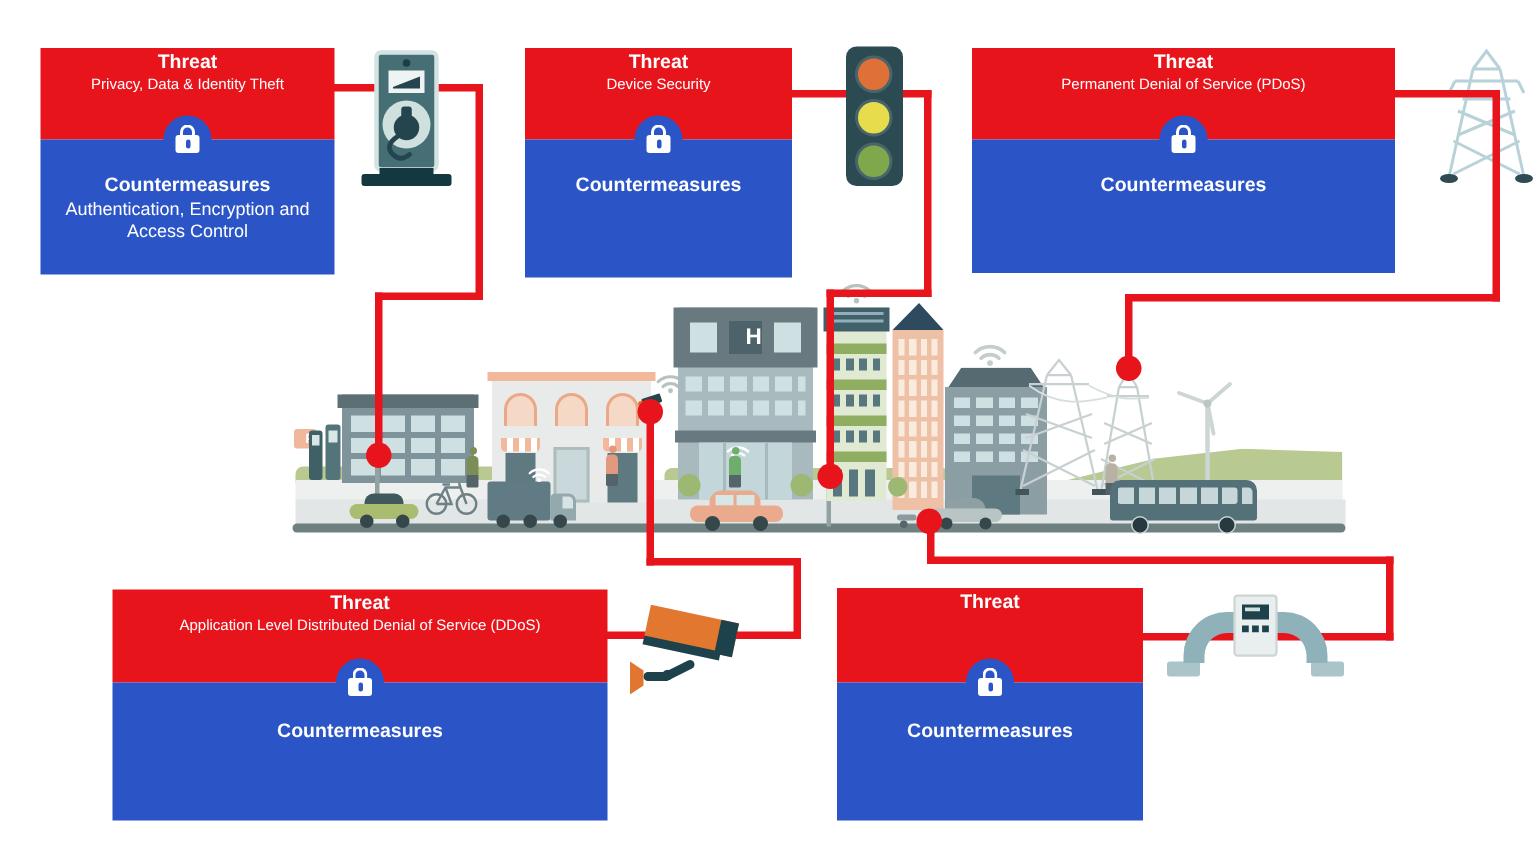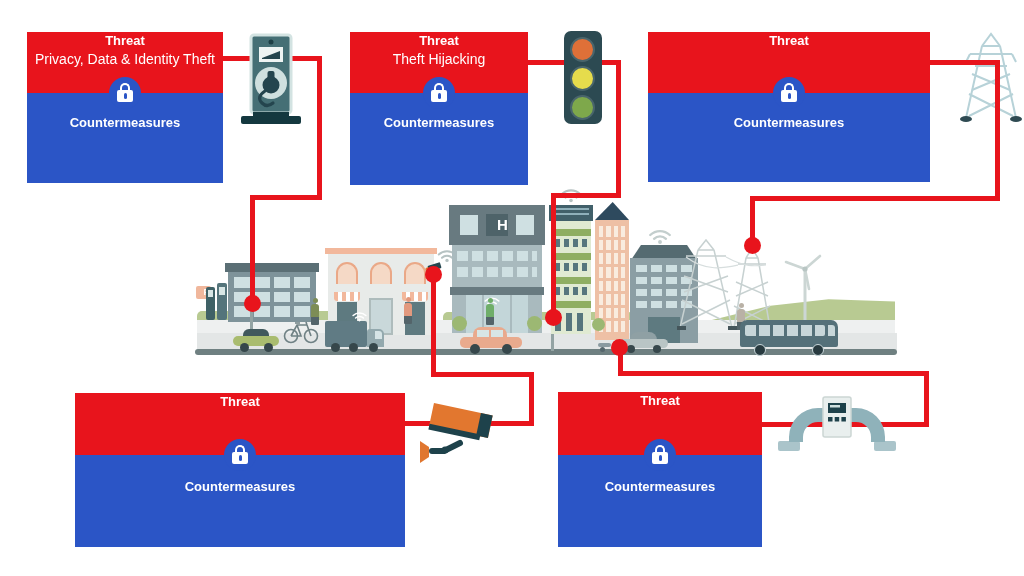--- a/index.html
+++ b/index.html
@@ -4,21 +4,21 @@
 <style>
   html,body{margin:0;padding:0;background:#fff;}
   #stage{position:relative;width:1024px;height:576px;background:#fff;overflow:hidden;
          font-family:"Liberation Sans","DejaVu Sans",sans-serif;}
   .abs{position:absolute;}
   
   .callout{position:absolute;z-index:6;color:#fff;text-align:center;}
   .callout .red{background:#e8141c;position:relative;}
   .callout .blue{background:#2b55c6;position:relative;}
   .t-label{font-weight:bold;font-size:13px;padding-top:1px;line-height:1.3;}
-  .t-text{font-size:14px;line-height:1.3;white-space:nowrap;}
+  .t-text{font-size:10px;line-height:1.3;white-space:nowrap;}
   .c-label{font-weight:bold;font-size:13px;line-height:1.3;}
   .c-text{font-size:12px;line-height:1.28;}
   .lock-tab{position:absolute;top:-16px;left:50%;transform:translateX(-50%);
             width:32px;height:32px;border-radius:50%;background:#2b55c6;z-index:2;}
   .lock{position:absolute;left:50%;top:6px;transform:translateX(-50%);width:16px;height:20px;}
   .lock .shackle{position:absolute;left:3px;top:0;width:10px;height:9px;border:2.5px solid #fff;
                  border-bottom:none;border-radius:6px 6px 0 0;box-sizing:border-box;}
   .lock .lbody{position:absolute;left:0;top:7px;width:16px;height:12px;background:#fff;border-radius:2px;}
   .lock .keyhole{position:absolute;left:6.5px;top:10px;width:3px;height:6px;background:#2b55c6;border-radius:2px;}
   
@@ -369,59 +369,62 @@
     </div>
     <div class="blue" style="height:90px;">
       <div class="lock-tab">
           <span class="lock">
             <span class="shackle"></span>
             <span class="lbody"></span>
             <span class="keyhole"></span>
           </span>
         </div>
       <div class="c-label" style="padding-top:22px;">Countermeasures</div>
+      <div class="c-text" style="padding:0 14px;">Authentication, Encryption and Access Control</div>
     </div>
   </div>
 
   <div class="callout" style="left:350px;top:32px;width:178px;">
     <div class="red" style="height:61px;">
       <div class="t-label">Threat</div>
-      <div class="t-text">Theft Hijacking</div>
+      <div class="t-text">Device Security</div>
     </div>
     <div class="blue" style="height:92px;">
       <div class="lock-tab">
           <span class="lock">
             <span class="shackle"></span>
             <span class="lbody"></span>
             <span class="keyhole"></span>
           </span>
         </div>
       <div class="c-label" style="padding-top:22px;">Countermeasures</div>
     </div>
   </div>
 
   <div class="callout" style="left:648px;top:32px;width:282px;">
     <div class="red" style="height:61px;">
       <div class="t-label">Threat</div>
+      <div class="t-text">Permanent Denial of Service (PDoS)</div>
     </div>
     <div class="blue" style="height:89px;">
       <div class="lock-tab">
           <span class="lock">
             <span class="shackle"></span>
             <span class="lbody"></span>
             <span class="keyhole"></span>
           </span>
         </div>
       <div class="c-label" style="padding-top:22px;">Countermeasures</div>
     </div>
   </div>
 
   <div class="callout" style="left:75px;top:393px;width:330px;">
     <div class="red" style="height:62px;">
       <div class="t-label">Threat</div>
+      <div class="t-text">Application Level Distributed Denial of Service (DDoS)</div>
     </div>
     <div class="blue" style="height:92px;">
       <div class="lock-tab">
           <span class="lock">
             <span class="shackle"></span>
             <span class="lbody"></span>
             <span class="keyhole"></span>
           </span>
         </div>
       <div class="c-label" style="padding-top:24px;">Countermeasures</div>

